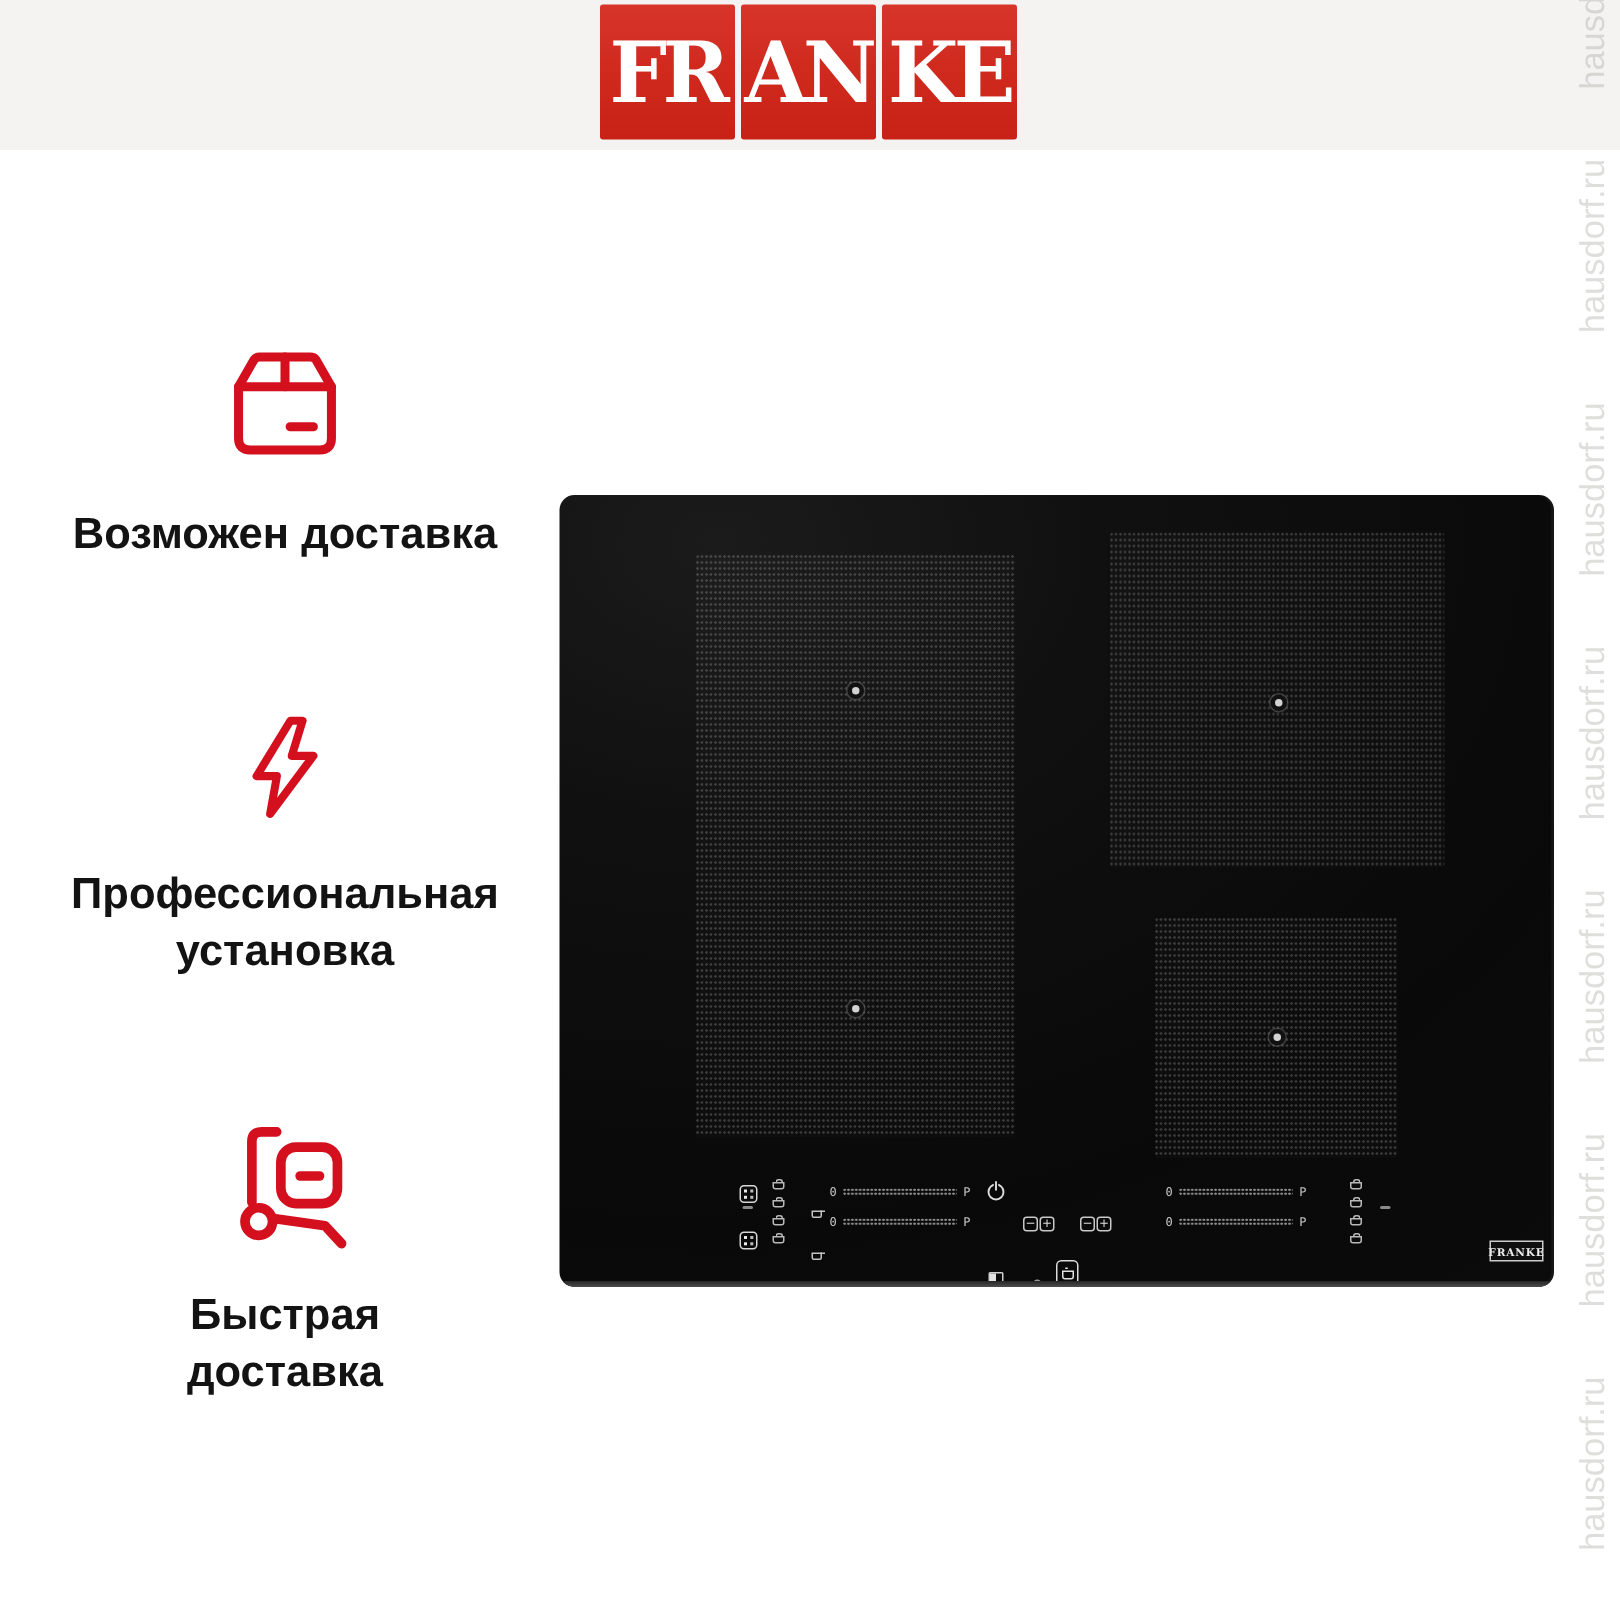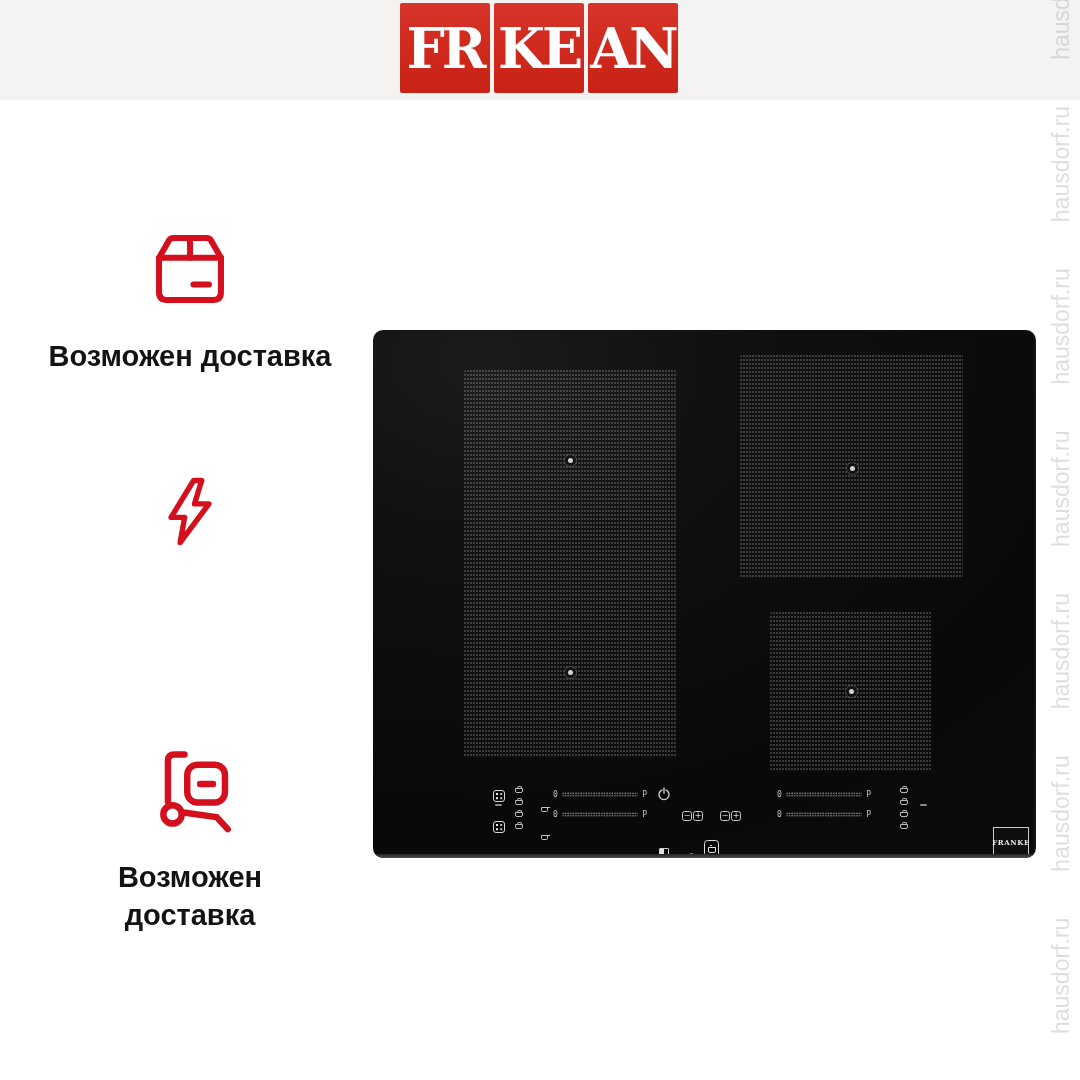--- a/index.html
+++ b/index.html
@@ -59,72 +59,76 @@
   .key{width:10px;height:10px;border:1px solid #c9c9c9;border-radius:2.5px;box-sizing:border-box;
        display:flex;align-items:center;justify-content:center;font-size:8px;line-height:8px;color:#dddddd;
        font-family:"DejaVu Sans",sans-serif;}
   .tdot{width:5px;height:5px;border:1px solid #9b9b9b;border-radius:50%;box-sizing:border-box;position:relative;}
   .tdot::before{content:"";position:absolute;left:1.6px;top:0.4px;width:0.8px;height:1.6px;background:#9b9b9b;}
   .pot-key{width:15px;height:17px;border:1.4px solid #dcdcdc;border-radius:3.5px;box-sizing:border-box;position:relative;}
   .pot-key::before{content:"";position:absolute;left:2.6px;top:6.4px;width:6px;height:4px;
                    border:1.1px solid #e2e2e2;border-radius:0 0 2px 2px;}
   .pot-key::after{content:"";position:absolute;left:5.4px;top:3.6px;width:1.6px;height:1.6px;
                   border-radius:50%;background:#e2e2e2;}
-  .badge{width:36px;height:30px;border:1px solid #cbcbcb;background:#0f0f0f;box-sizing:border-box;
+  .badge{width:36px;height:14px;border:1px solid #cbcbcb;background:#0f0f0f;box-sizing:border-box;
          display:flex;align-items:center;justify-content:center;}
   .badge span{font-family:"DejaVu Serif",serif;font-weight:700;font-size:7px;letter-spacing:0.6px;color:#ececec;}
 </style>
 </head>
 <body>
 
 <div class="canvas">
 
   <div class="top-band">
     <div class="logo">
       <div class="logo-tile">
           <span>FR</span>
         </div>
       <div class="logo-tile">
-          <span>KE</span>
+          <span>AN</span>
         </div>
       <div class="logo-tile">
-          <span>AN</span>
+          <span>KE</span>
         </div>
     </div>
   </div>
 
   <div class="feature-icon" style="left:147px;top:230px;">
     <svg width="86" height="78" viewBox="0 0 100 90" fill="none">
       <path d="M14 32 L26 11 Q27.5 9 30.5 9 H69.5 Q72.5 9 74 11 L86 32" stroke="#d40f1e" stroke-width="7" stroke-linecap="round" stroke-linejoin="round"></path>
       <path d="M14 32 H86 V72 Q86 81 77 81 H23 Q14 81 14 72 Z" stroke="#d40f1e" stroke-width="7" stroke-linecap="round" stroke-linejoin="round"></path>
       <path d="M50 9 V32" stroke="#d40f1e" stroke-width="7" stroke-linecap="round"></path>
       <path d="M54 63 H72" stroke="#d40f1e" stroke-width="7" stroke-linecap="round"></path>
     </svg>
   </div>
   <div class="feature-text" style="top:337px;">
     <div>Возможен доставка</div>
   </div>
 
   <div class="feature-icon" style="left:161px;top:476px;">
     <svg width="58" height="72" viewBox="0 0 60 80" fill="none">
       <path d="M34 5 L9 46 H24 L19 74 L51 31 H35 L43 5 Z" stroke="#d40f1e" stroke-width="6" stroke-linejoin="round" stroke-linecap="round"></path>
     </svg>
+  </div>
+  <div class="feature-text" style="top:577px;">
+    <div>Профессиональная</div>
+    <div>установка</div>
   </div>
 
   <div class="feature-icon" style="left:144px;top:746px;">
     <svg width="92" height="88" viewBox="0 0 100 95" fill="none">
       <path d="M44 9 H33 Q26 9 26 16 V60" stroke="#d40f1e" stroke-width="7" stroke-linecap="round" stroke-linejoin="round"></path>
       <circle cx="31" cy="74" r="10" stroke="#d40f1e" stroke-width="7"></circle>
       <path d="M43 72 L79 77 L91 90" stroke="#d40f1e" stroke-width="7" stroke-linecap="round" stroke-linejoin="round"></path>
       <rect x="47" y="20" width="41" height="41" rx="11" stroke="#d40f1e" stroke-width="7"></rect>
       <path d="M61 41 H75" stroke="#d40f1e" stroke-width="7" stroke-linecap="round"></path>
     </svg>
   </div>
   <div class="feature-text" style="top:858px;">
-    <div>Возможен</div>
+    <div>Быстрая</div>
     <div>доставка</div>
   </div>
 
   <div class="hob">
 
     <div class="zone" style="left:91px;top:40px;width:213px;height:388px;"></div>
     <div class="zone" style="left:367px;top:25px;width:223px;height:223px;"></div>
     <div class="zone" style="left:397px;top:282px;width:162px;height:160px;"></div>
     <div class="pan-dot" style="left:195px;top:128px;"></div>
     <div class="pan-dot" style="left:195px;top:340px;"></div>

